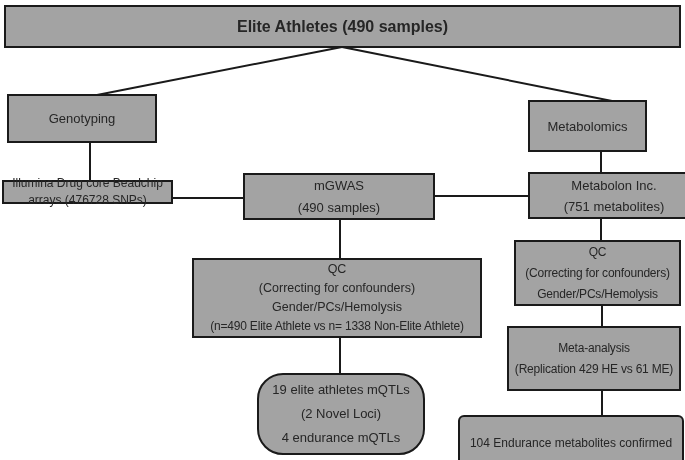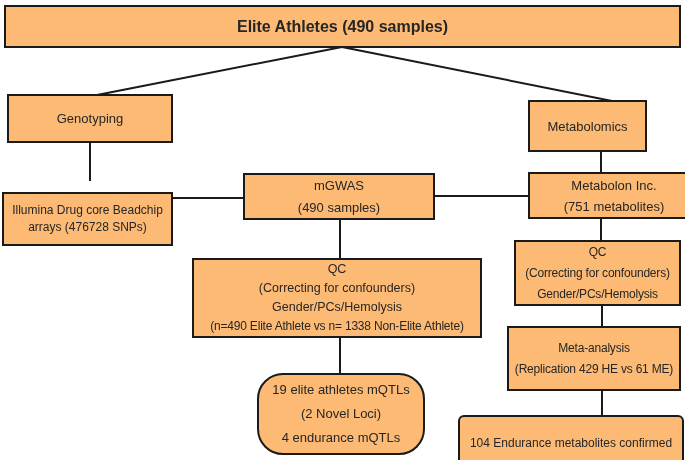--- a/index.html
+++ b/index.html
@@ -24,21 +24,21 @@
     height: 460px;
   }
   .connectors line {
     stroke: #1a1a1a;
     stroke-width: 2;
   }
   .box {
     position: absolute;
     box-sizing: border-box;
     border: 2px solid #1a1a1a;
-    background: #fdba74;
+    background: #a3a3a3;
     display: flex;
     flex-direction: column;
     align-items: center;
     justify-content: center;
     text-align: center;
   }
   .box .line {
     white-space: nowrap;
     line-height: 1.0;
   }
@@ -73,29 +73,29 @@
     <line x1="601" y1="218" x2="601" y2="241"></line>
     <line x1="340" y1="337" x2="340" y2="374"></line>
     <line x1="602" y1="305" x2="602" y2="327"></line>
     <line x1="602" y1="390" x2="602" y2="416"></line>
   </svg>
 
   <div class="box title-box" style="left:4px; top:5px; width:677px; height:43px;">
     <div class="line">Elite Athletes (490 samples)</div>
   </div>
 
-  <div class="box box-genotyping" style="left:7px; top:94px; width:166px; height:49px;">
+  <div class="box box-genotyping" style="left:7px; top:94px; width:150px; height:49px;">
     <div class="line">Genotyping</div>
   </div>
 
   <div class="box box-metabolomics" style="left:528px; top:100px; width:119px; height:52px;">
     <div class="line">Metabolomics</div>
   </div>
 
-  <div class="box box-illumina" style="left:2px; top:192px; width:171px; height:54px;">
+  <div class="box box-illumina" style="left:2px; top:180px; width:171px; height:24px;">
     <div class="line">Illumina Drug core Beadchip</div>
     <div class="line">arrays (476728 SNPs)</div>
   </div>
 
   <div class="box box-mgwas" style="left:243px; top:173px; width:192px; height:47px;">
     <div class="line">mGWAS</div>
     <div class="line">(490 samples)</div>
   </div>
 
   <div class="box box-metabolon" style="left:528px; top:172px; width:172px; height:47px;">

